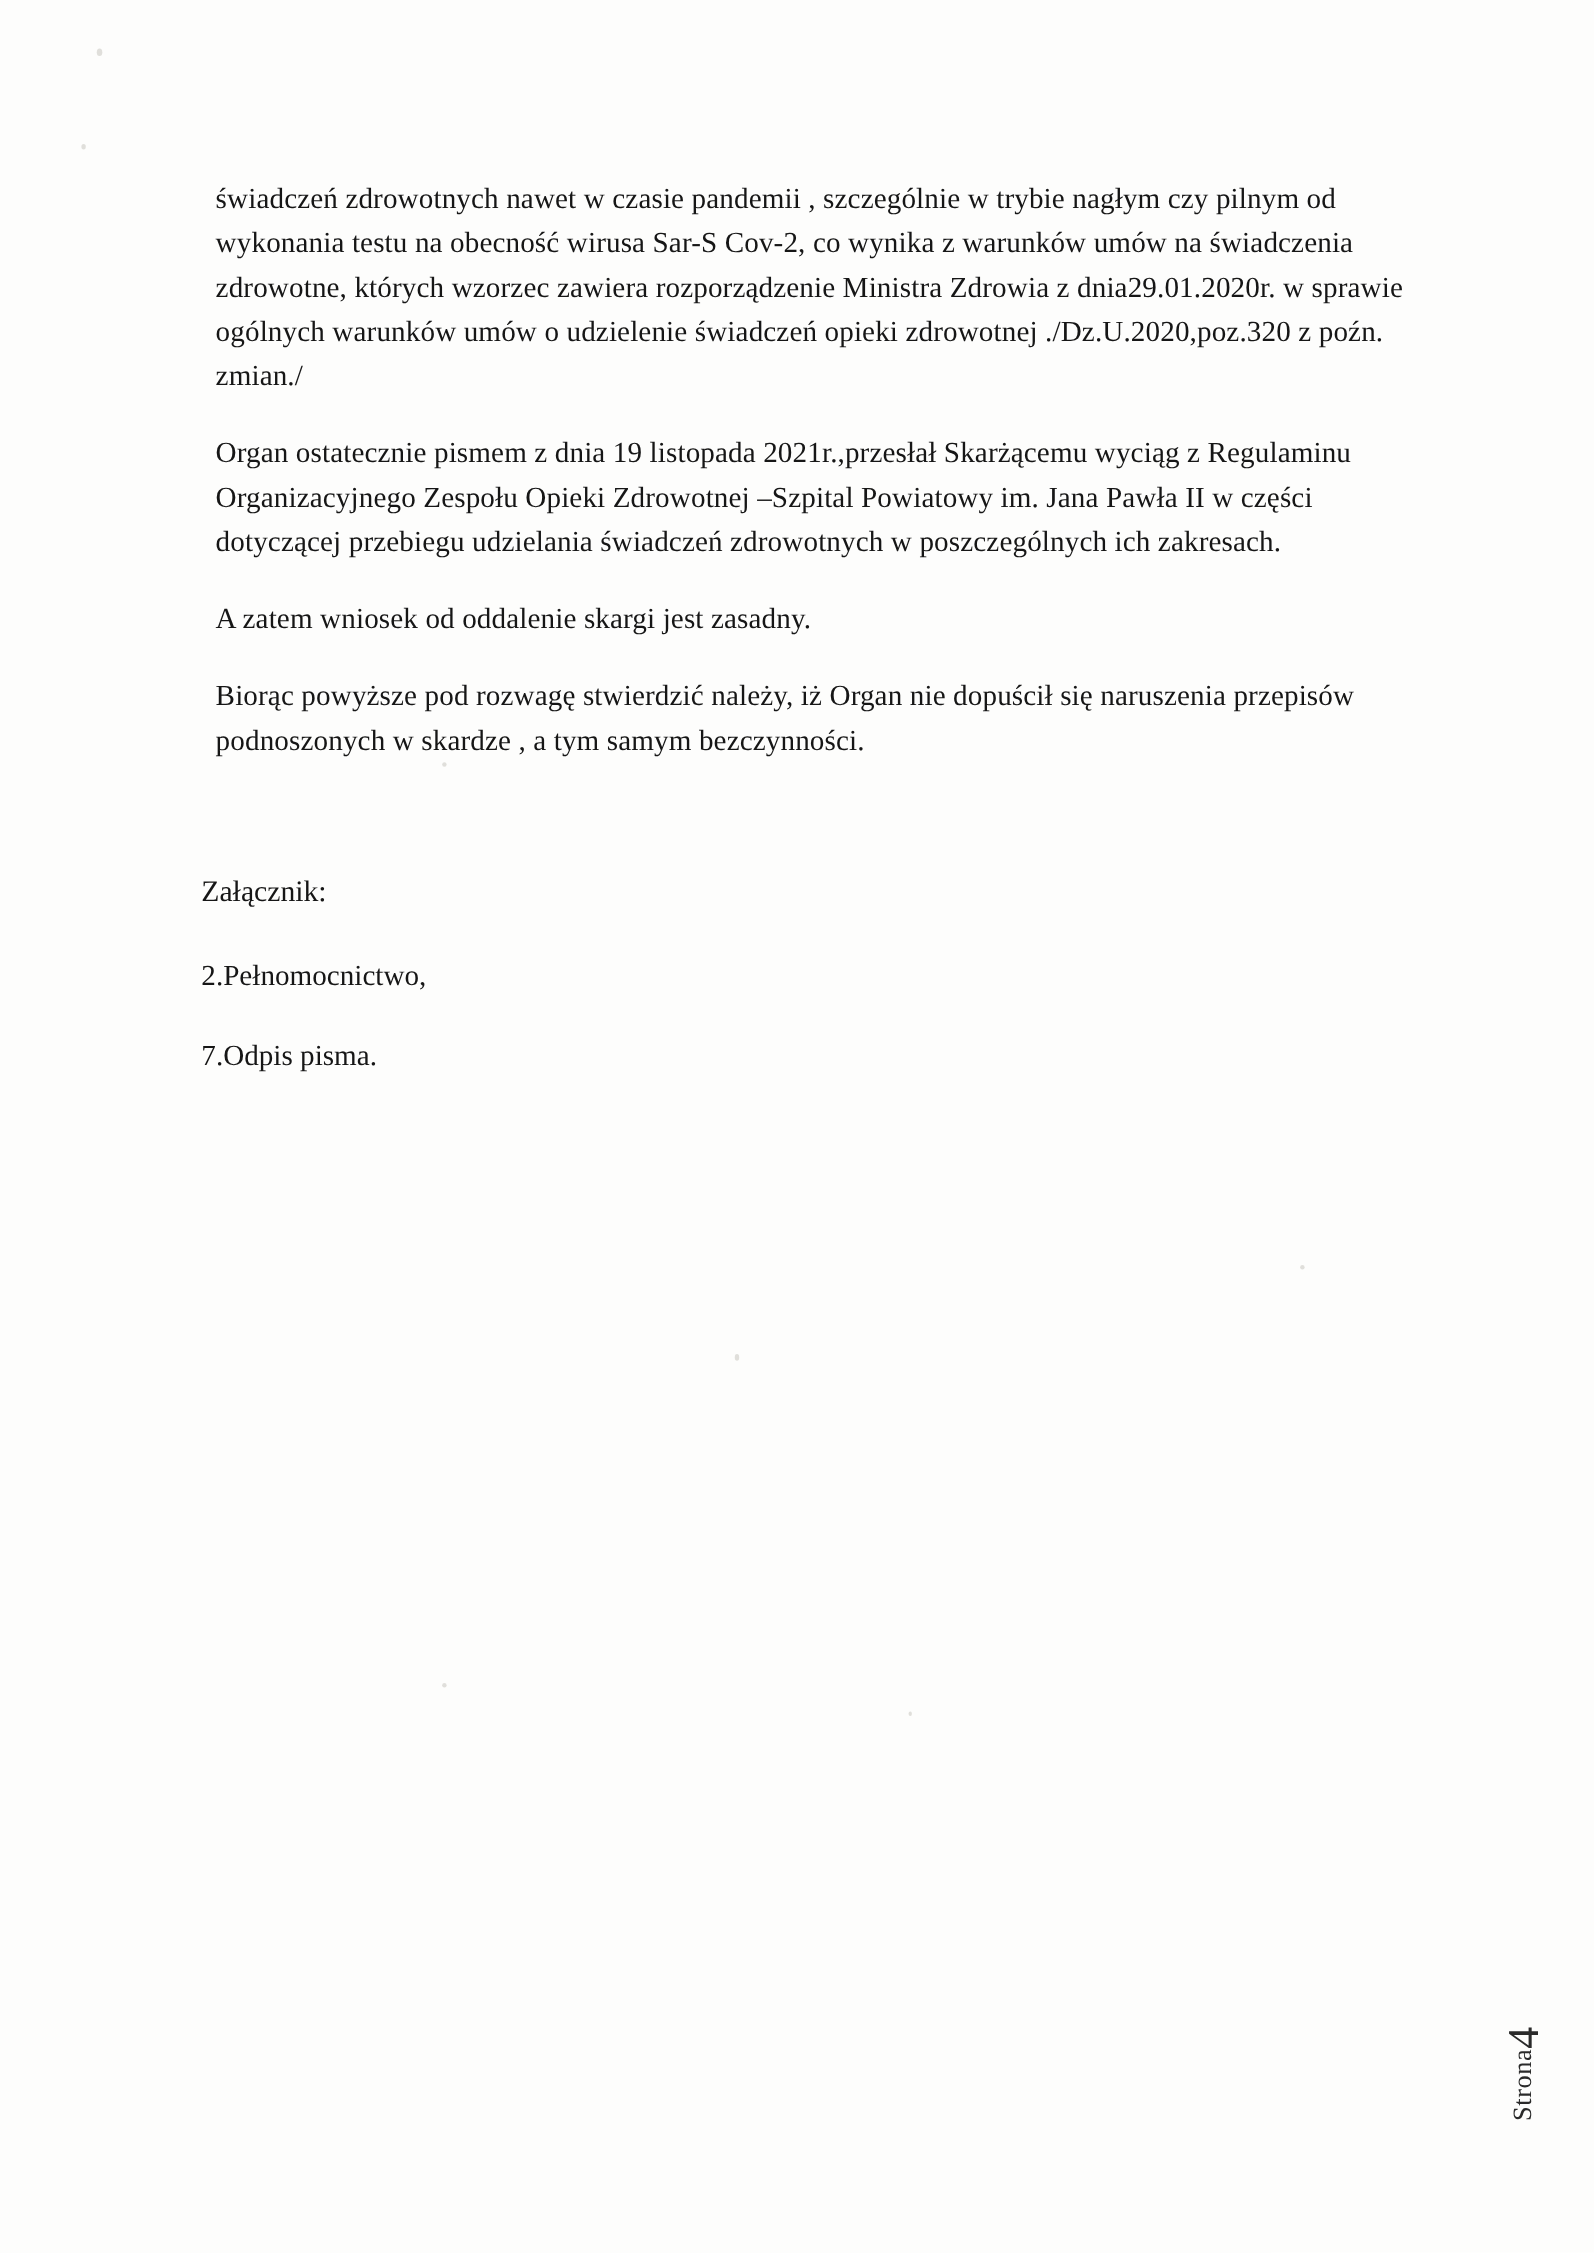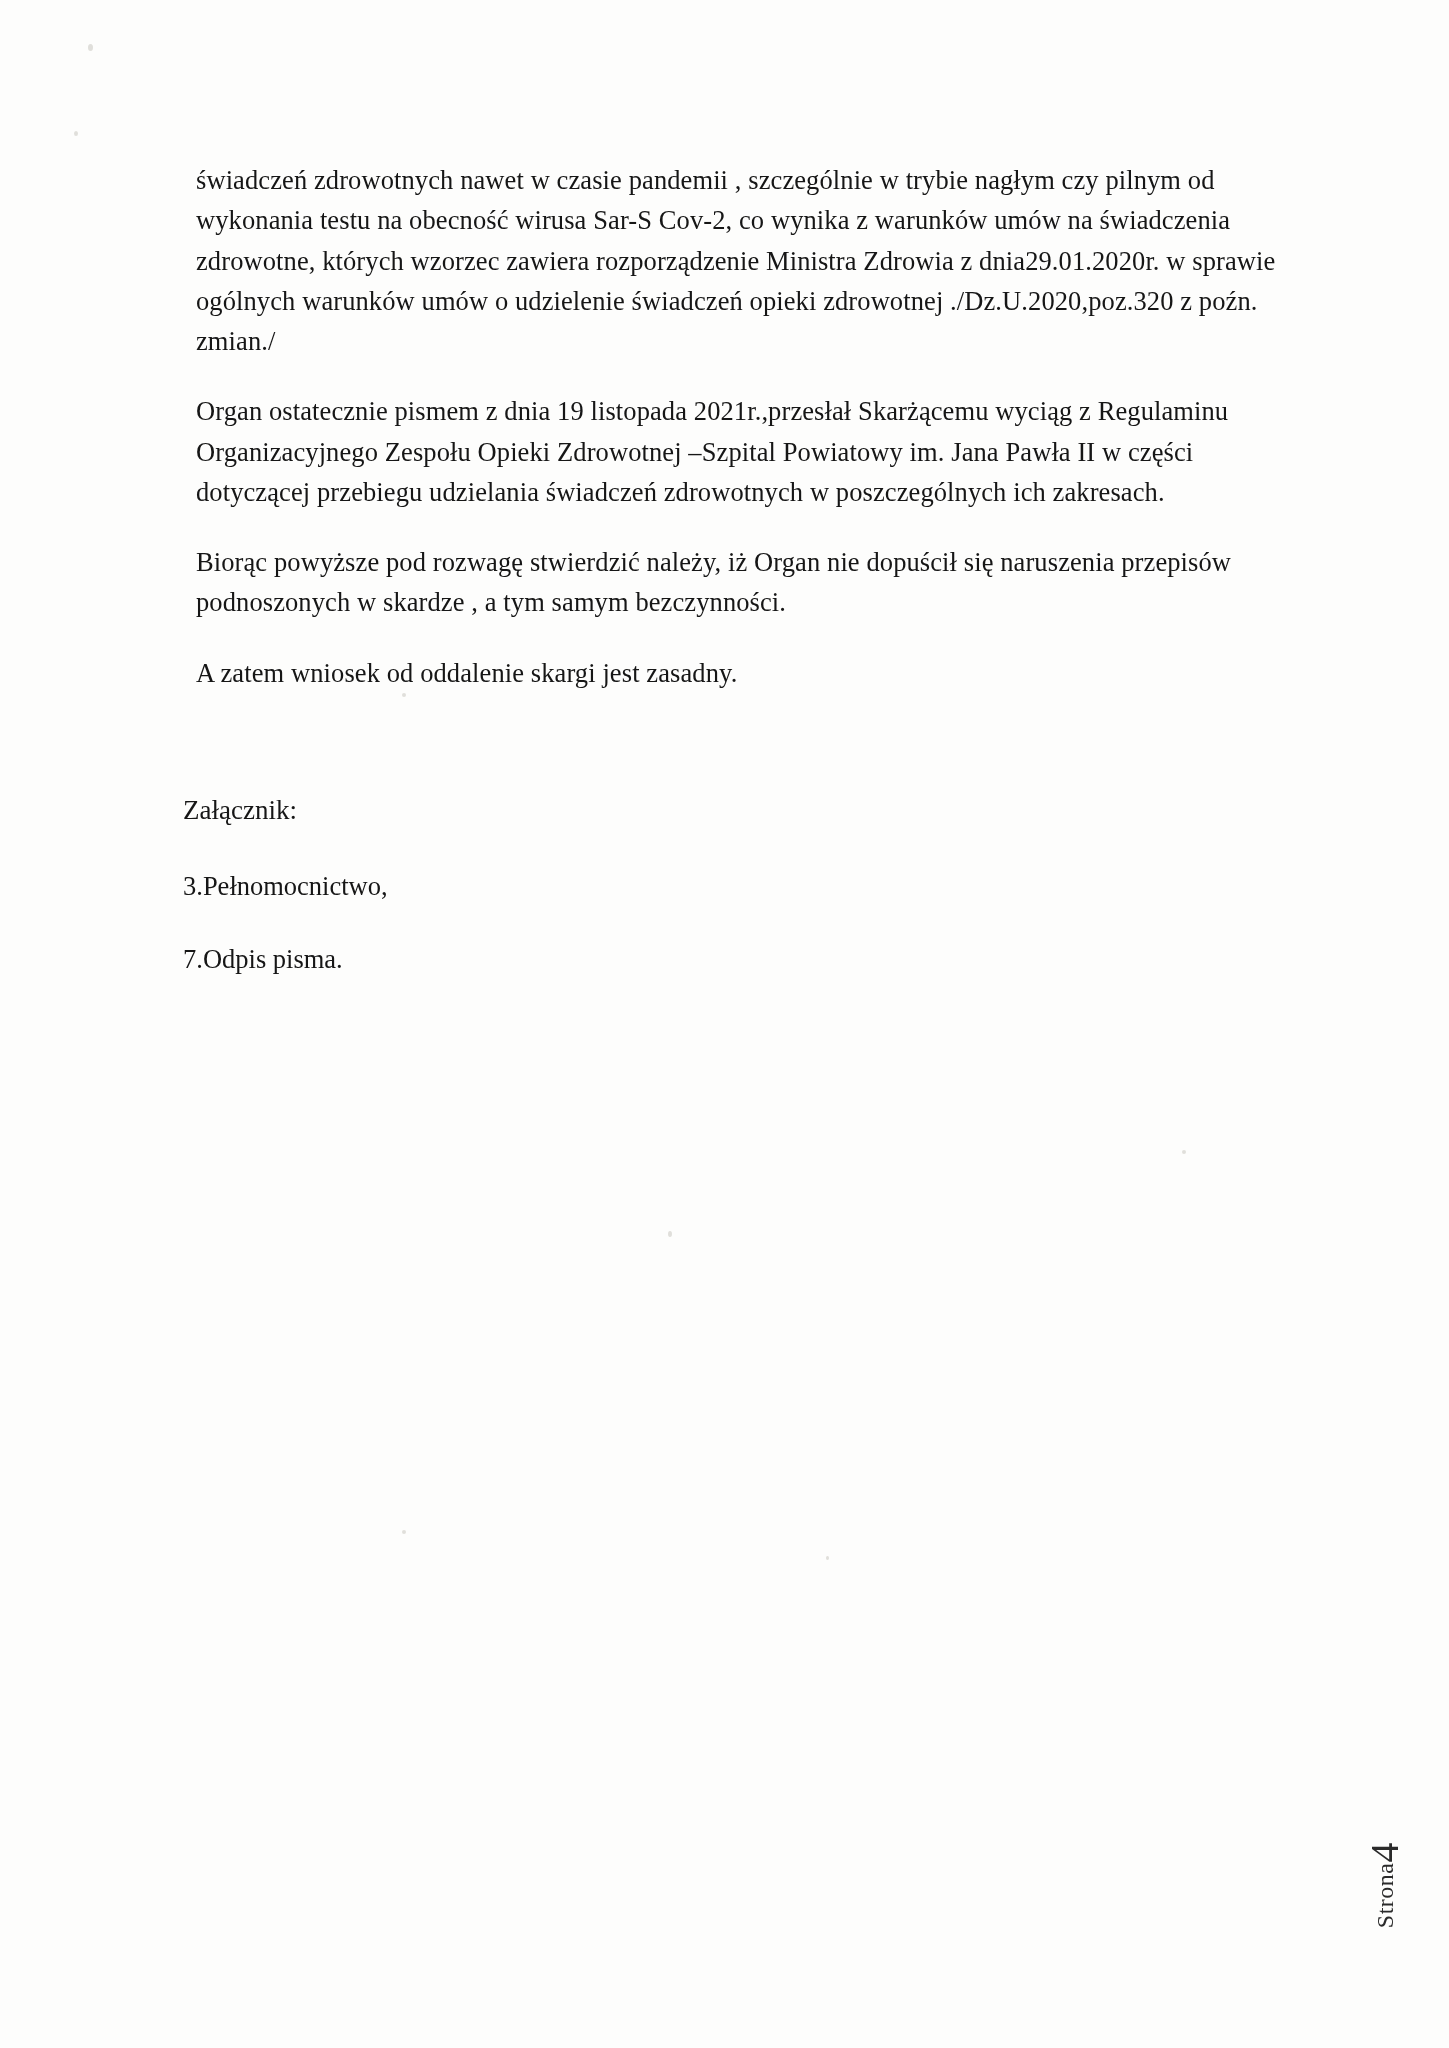--- a/index.html
+++ b/index.html
@@ -84,27 +84,27 @@
   <span class="speckle" style="left:74px;  top:131px; width:4px; height:5px;"></span>
   <span class="speckle" style="left:402px; top:693px; width:4px; height:4px;"></span>
   <span class="speckle" style="left:668px; top:1231px;width:4px; height:6px;"></span>
   <span class="speckle" style="left:402px; top:1530px;width:4px; height:4px;"></span>
   <span class="speckle" style="left:826px; top:1556px;width:3px; height:4px;"></span>
   <span class="speckle" style="left:1182px;top:1150px;width:4px; height:4px;"></span>
 
   <div class="content">
     <p class="para">świadczeń zdrowotnych nawet w czasie pandemii , szczególnie w trybie nagłym czy pilnym od wykonania testu na obecność wirusa Sar-S Cov-2, co wynika z warunków umów na świadczenia zdrowotne, których wzorzec zawiera rozporządzenie Ministra Zdrowia z dnia29.01.2020r. w sprawie ogólnych warunków umów o udzielenie  świadczeń opieki zdrowotnej ./Dz.U.2020,poz.320 z poźn. zmian./</p>
     <p class="para">Organ ostatecznie pismem z dnia 19 listopada 2021r.,przesłał Skarżącemu wyciąg z Regulaminu Organizacyjnego Zespołu Opieki Zdrowotnej –Szpital Powiatowy im. Jana Pawła II w części dotyczącej przebiegu udzielania świadczeń zdrowotnych w poszczególnych ich zakresach.</p>
+    <p class="para">A zatem wniosek od oddalenie skargi jest zasadny.</p>
     <p class="para">Biorąc powyższe pod rozwagę stwierdzić należy, iż Organ nie dopuścił się naruszenia przepisów podnoszonych w skardze , a tym samym  bezczynności.</p>
-    <p class="para">A zatem wniosek od oddalenie skargi jest zasadny.</p>
   </div>
 
   <div class="attachments">
     <p class="attach-title">Załącznik:</p>
-    <p class="attach-item">3.Pełnomocnictwo,</p>
+    <p class="attach-item">2.Pełnomocnictwo,</p>
     <p class="attach-item">7.Odpis pisma.</p>
   </div>
 
   <div class="page-number">
     <span>Strona</span><span class="digit">4</span>
   </div>
 
 </div>
 
 </body></html>

